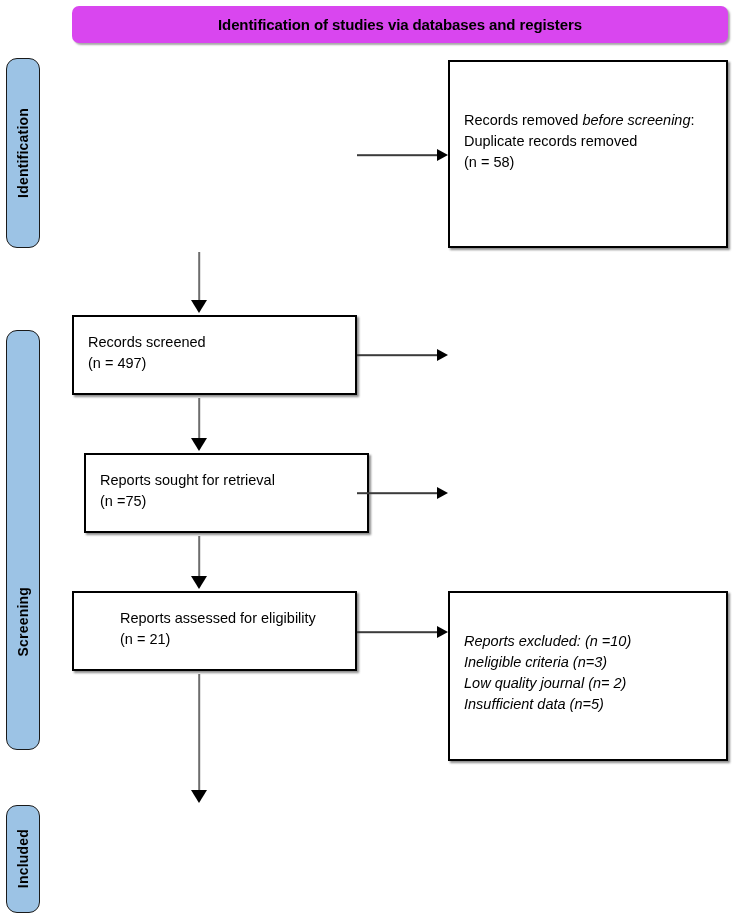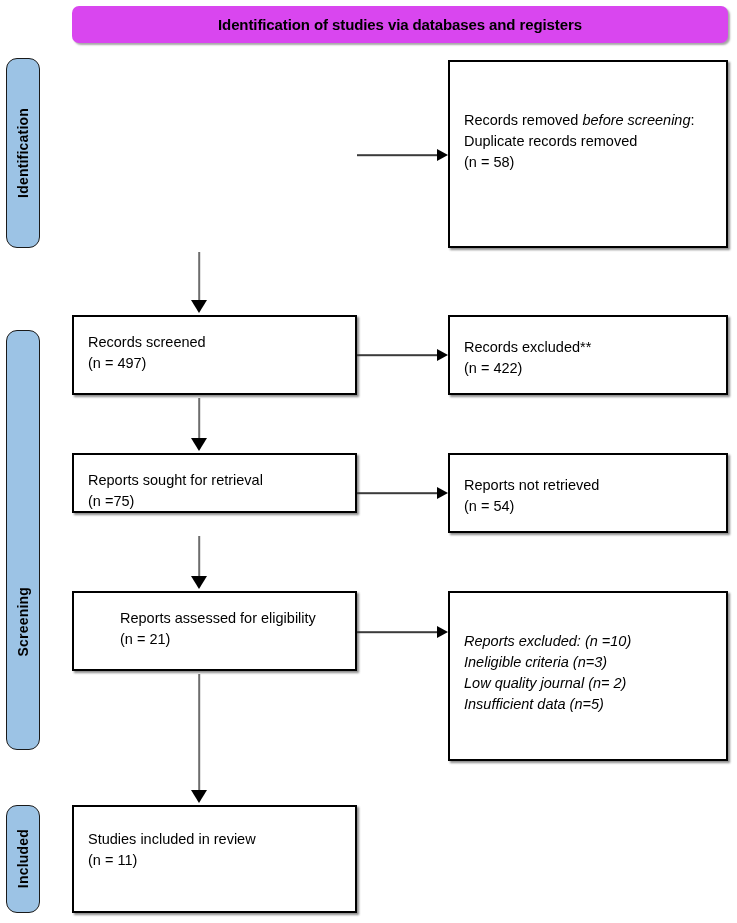--- a/index.html
+++ b/index.html
@@ -90,21 +90,21 @@
     white-space: pre-line;
   }
 
   
   .box-identified        { left: 72px; top: 60px;  width: 285px; height: 188px; }
   .box-identified .box-text   { top: 36px; }
 
   .box-screened          { left: 72px; top: 315px; width: 285px; height: 80px; }
   .box-screened .box-text     { top: 15px; }
 
-  .box-sought            { left: 72px; top: 453px; width: 285px; height: 60px; }
+  .box-sought            { left: 84px; top: 453px; width: 285px; height: 80px; }
   .box-sought .box-text       { top: 15px; }
 
   .box-assessed          { left: 72px; top: 591px; width: 285px; height: 80px; }
   .box-assessed .box-text     { top: 15px; margin-left: 32px; }
 
   .box-included          { left: 72px; top: 805px; width: 285px; height: 108px; }
   .box-included .box-text     { top: 22px; }
 
   
   .box-removed           { left: 448px; top: 60px;  width: 280px; height: 188px; }
@@ -212,44 +212,36 @@
   <div class="arrow-v arrow-id-screened">
     <div class="shaft"></div>
     <div class="head"></div>
   </div>
 
   <div class="flow-box box-screened">
     <div class="box-text">Records screened
 (n = 497)</div>
   </div>
 
-  <div class="flow-box box-excluded-records">
-    <div class="box-text">Records excluded**
-(n = 422)</div>
-  </div>
 
   <div class="arrow-h arrow-screened-excluded">
     <div class="shaft"></div>
     <div class="head"></div>
   </div>
 
   <div class="arrow-v arrow-screened-sought">
     <div class="shaft"></div>
     <div class="head"></div>
   </div>
 
   <div class="flow-box box-sought">
     <div class="box-text">Reports sought for retrieval
 (n =75)</div>
   </div>
 
-  <div class="flow-box box-not-retrieved">
-    <div class="box-text">Reports not retrieved
-(n = 54)</div>
-  </div>
 
   <div class="arrow-h arrow-sought-notret">
     <div class="shaft"></div>
     <div class="head"></div>
   </div>
 
   <div class="arrow-v arrow-sought-assessed">
     <div class="shaft"></div>
     <div class="head"></div>
   </div>
@@ -269,18 +261,14 @@
   <div class="arrow-h arrow-assessed-excl">
     <div class="shaft"></div>
     <div class="head"></div>
   </div>
 
   <div class="arrow-v arrow-assessed-included">
     <div class="shaft"></div>
     <div class="head"></div>
   </div>
 
-  <div class="flow-box box-included">
-    <div class="box-text">Studies included in review
-(n = 11)</div>
-  </div>
 
 </div>
 
 </body></html>

